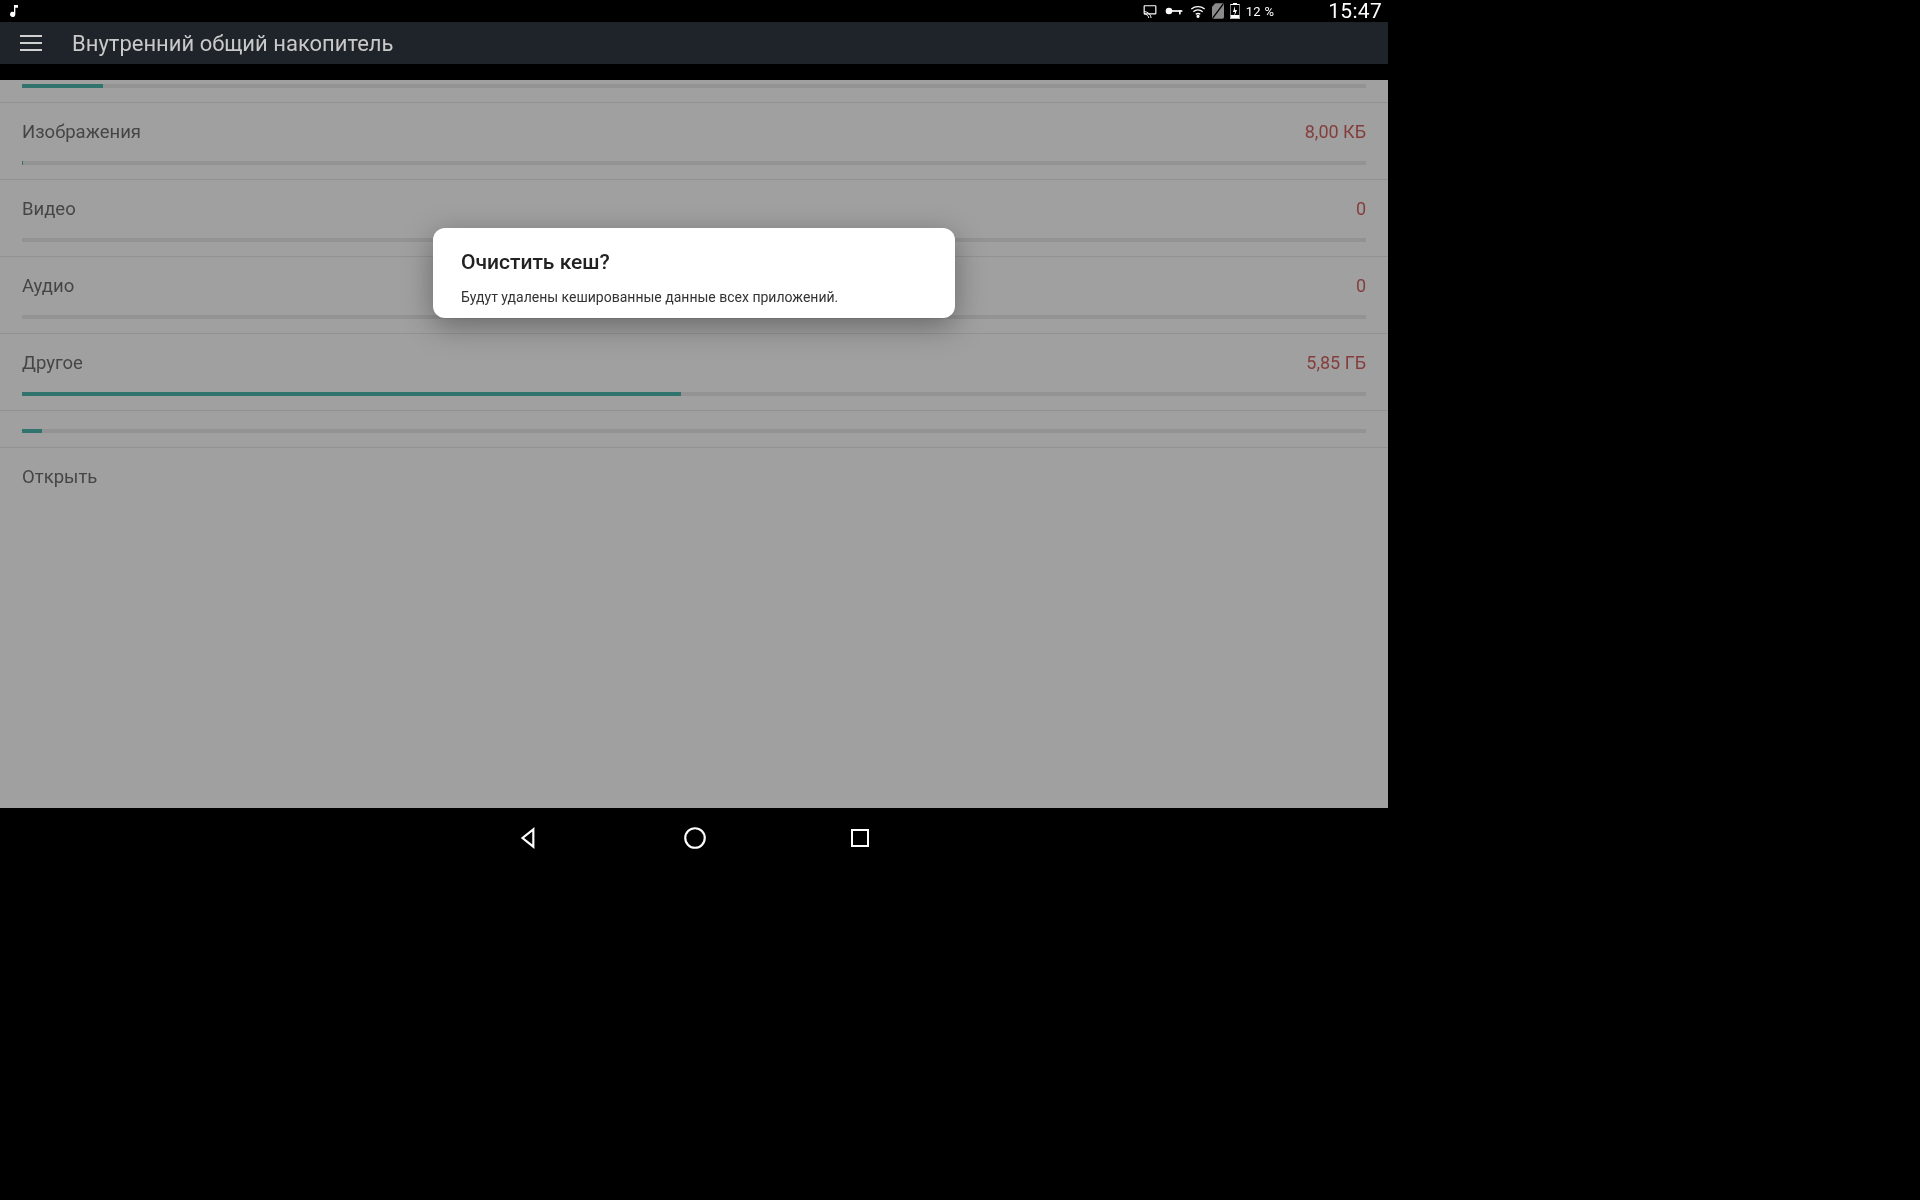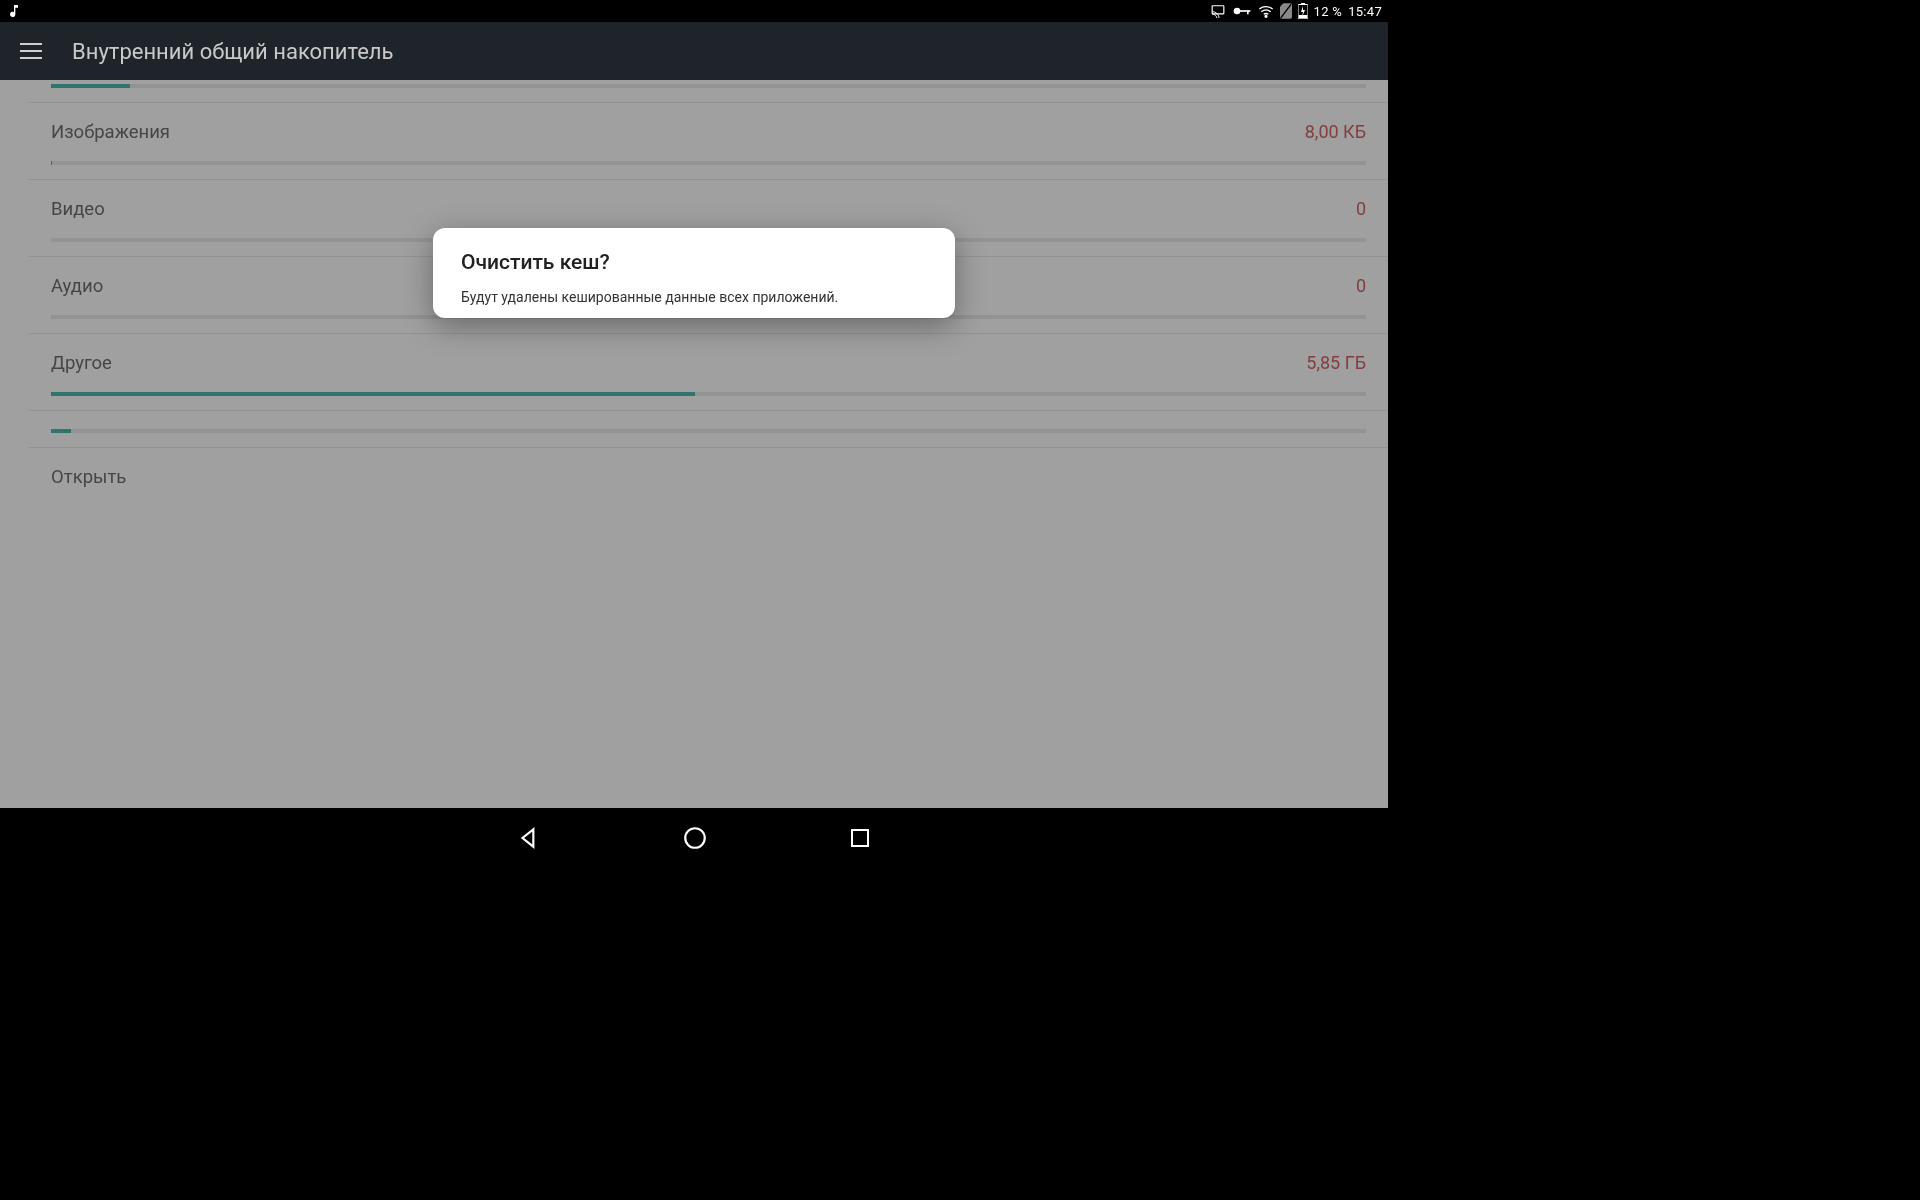--- a/index.html
+++ b/index.html
@@ -23,21 +23,21 @@
     font-size: 13px;
   }
   .status-left { display: flex; align-items: center; }
   .status-spacer { flex: 1; }
   .status-right { display: flex; align-items: center; gap: 6px; }
   .status-right svg, .status-left svg { display: block; }
   .status-text { font-weight: 400; letter-spacing: 0.3px; }
 
   
   .app-bar {
-    height: 58px;
+    height: 42px;
     background: #1e2429;
     display: flex;
     align-items: center;
     padding: 0 20px;
     gap: 30px;
   }
   .hamburger {
     width: 22px; height: 16px;
     display: flex; flex-direction: column; justify-content: space-between;
     cursor: pointer;
@@ -50,21 +50,20 @@
     position: absolute;
     top: 80px; left: 0; right: 0; bottom: 60px;
     background: #f5f5f5;
     overflow: hidden;
   }
   .storage-list { width: 100%; }
   .storage-item {
     border-bottom: 1px solid #d7d7d7;
     padding: 18px 22px 14px 22px;
     background: #f5f5f5;
-    margin-left: 29px;
   }
   .storage-item.first-partial {
     padding-top: 0;
   }
   .item-row {
     display: flex;
     justify-content: space-between;
     align-items: baseline;
     margin-bottom: 18px;
   }
@@ -176,21 +175,21 @@
     </span>
     <span>
       <svg width="10" height="16" viewBox="0 0 10 16" fill="#fff">
         <rect x="0" y="1.5" width="10" height="14.5" rx="1" fill="none" stroke="#fff"></rect>
         <rect x="3" y="0" width="4" height="2"></rect>
         <rect x="0.7" y="12" width="8.6" height="3.4"></rect>
         <polygon points="5,3 3,9 5,9 4,14 7,7 5,7" fill="#fff"></polygon>
       </svg>
     </span>
     <span class="status-text">12 %</span>
-    <span class="status-text" style="font-size:13px;">15:47</span>
+    <span class="status-text" style="font-size:21px;margin-left:48px;">15:47</span>
   </div>
 </div>
 
 <div class="app-bar">
   <div class="hamburger">
     <span></span>
       <span></span>
       <span></span>
   </div>
   <div class="app-title">Внутренний общий накопитель</div>

